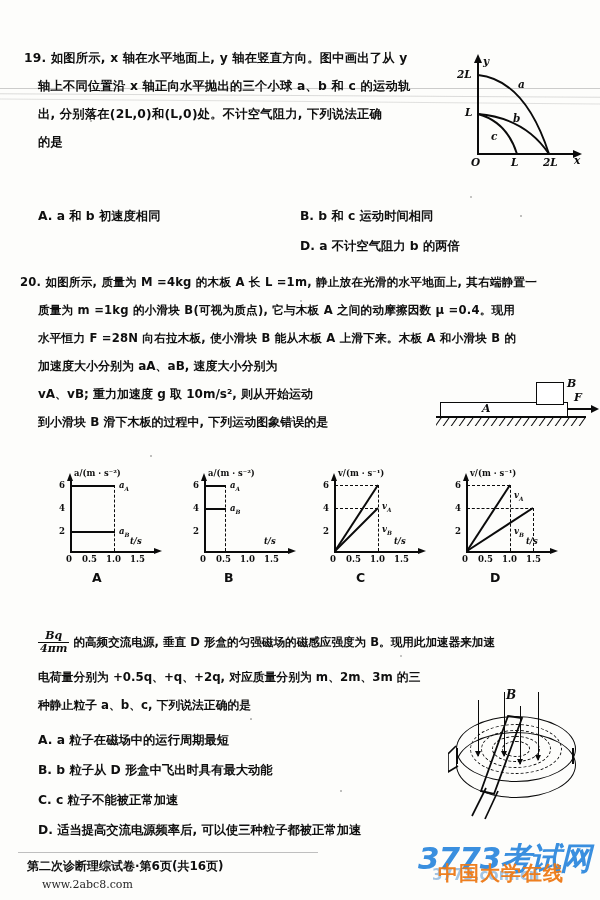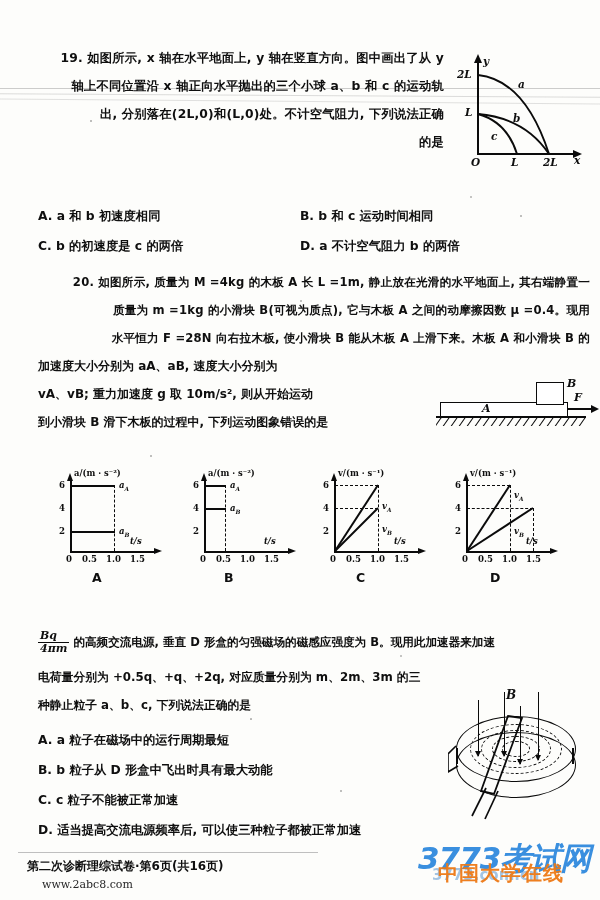--- a/index.html
+++ b/index.html
@@ -10,26 +10,26 @@
     color:#141414;
     position:relative;
     overflow:hidden;
   }
   .page{
     position:absolute;inset:0;
     filter:contrast(1.05);
   }
   
   .q{position:absolute;font-size:12.3px;line-height:28px;letter-spacing:.2px;font-weight:600;}
-  .ln{white-space:nowrap;text-align:right;}
+  .ln{white-space:nowrap;}
   .ital{font-style:italic;font-family:"DejaVu Serif","Liberation Serif",serif;}
   .opt{position:absolute;font-size:12.3px;font-weight:600;white-space:nowrap;}
   .lbl{position:absolute;font-weight:700;font-size:13px;}
   sub{font-size:.68em;}
-  .frac{display:inline-block;vertical-align:middle;text-align:left;line-height:1.12;font-size:11px;}
+  .frac{display:inline-block;vertical-align:middle;text-align:center;line-height:1.12;font-size:11px;}
   .frac .num{display:block;border-bottom:1.2px solid #111;padding:0 2px;}
   .frac .den{display:block;padding:0 2px;}
 
   
   .fig{position:absolute;}
   .axis{position:absolute;background:#111;}
   .tick{position:absolute;font-size:10.5px;font-style:italic;font-family:"DejaVu Serif",serif;font-weight:700;}
   .curvelabel{position:absolute;font-size:10.5px;font-style:italic;font-weight:700;font-family:"DejaVu Serif",serif;}
 
   
@@ -106,21 +106,20 @@
       <path d="M23,64 Q70,68 94,104" fill="none" stroke="#111" stroke-width="1.9"></path>
       <path d="M23,64 Q52,72 62,104" fill="none" stroke="#111" stroke-width="1.9"></path>
     </svg>
     <div class="curvelabel" style="left:63px;top:28px;">a</div>
     <div class="curvelabel" style="left:58px;top:62px;">b</div>
     <div class="curvelabel" style="left:36px;top:80px;">c</div>
   </div>
 
   <div class="opt" style="left:38px;top:208px;">A. a 和 b 初速度相同</div>
   <div class="opt" style="left:300px;top:208px;">B. b 和 c 运动时间相同</div>
-  <div class="opt" style="left:38px;top:238px;">C. b 的初速度是 c 的两倍</div>
   <div class="opt" style="left:300px;top:238px;">D. a 不计空气阻力 b 的两倍</div>
 
   <div class="q" style="left:20px;top:268px;width:570px;">
     <div class="ln" style="font-size:11.6px;">
       <b>20.</b>
       <span>如图所示, 质量为 M =4kg 的木板 A 长 L =1m, 静止放在光滑的水平地面上, 其右端静置一</span>
     </div>
     <div class="ln" style="padding-left:18px;font-size:11.6px;">质量为 m =1kg 的小滑块 B(可视为质点), 它与木板 A 之间的动摩擦因数 μ =0.4。现用</div>
     <div class="ln" style="padding-left:18px;font-size:11.6px;">水平恒力 F =28N 向右拉木板, 使小滑块 B 能从木板 A 上滑下来。木板 A 和小滑块 B 的</div>
   </div>

